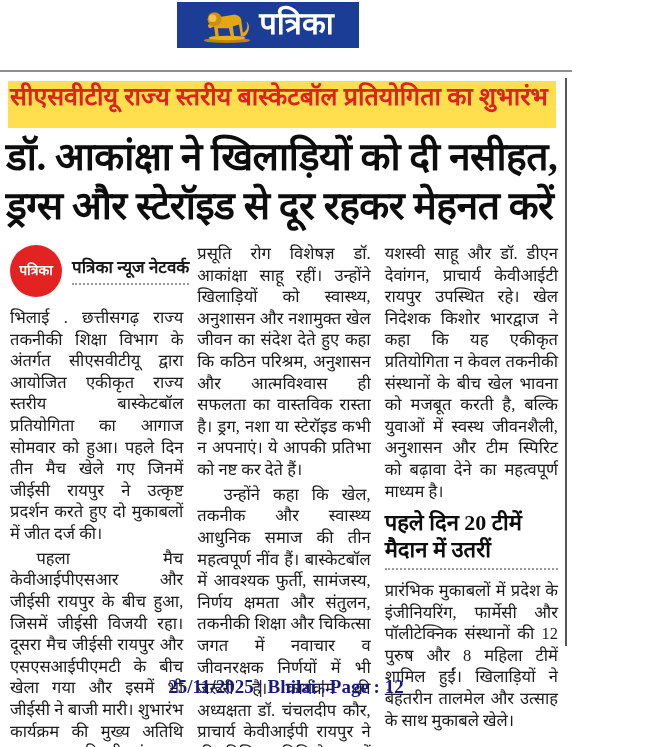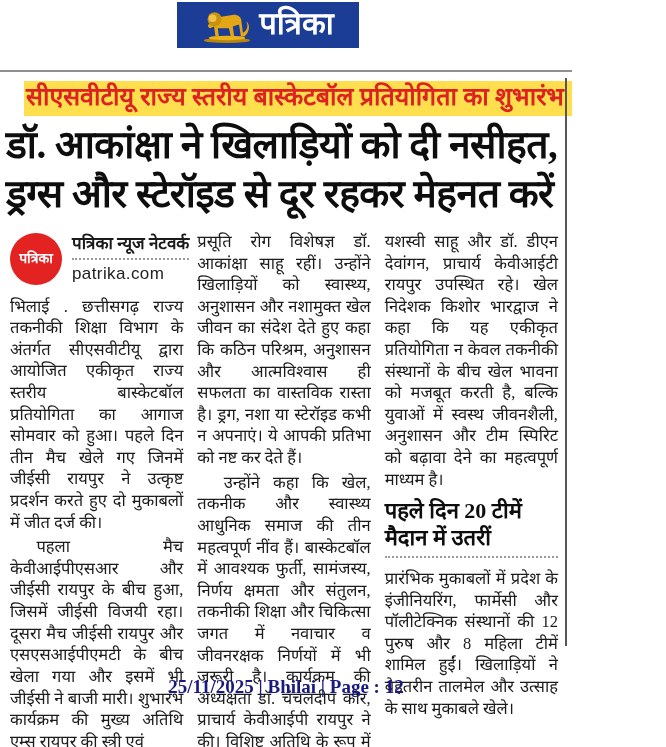--- a/index.html
+++ b/index.html
@@ -27,22 +27,21 @@
   }
   
   .kicker-wrap{margin:9px 0 0 8px;}
   .kicker{
     display:inline-block;
     background:#ffdf4d;
     color:#dd2222;
     font-weight:bold;
     font-size:25px;
     line-height:1.15;
-    padding:2px 8px 4px 2px;
-    margin-left:16px;
+    padding:2px 8px 16px 2px;
   }
   .headline{
     margin:4px 8px 0 6px;
     font-size:39px;
     line-height:1.26;
     font-weight:800;
     color:#0d0d0d;
     letter-spacing:-0.5px;
   }
   
@@ -127,21 +126,20 @@
 
   <div class="cols">
 
     <div class="col">
       <div class="byline">
         <div class="byline-badge">
           <span>पत्रिका</span>
         </div>
         <div class="byline-text">
           <div class="byline-network">पत्रिका न्यूज नेटवर्क</div>
-          <div class="byline-site">patrika.com</div>
         </div>
       </div>
       <p><span class="lead-word">भिलाई</span><span> . छत्तीसगढ़ राज्य तकनीकी शिक्षा विभाग के अंतर्गत सीएसवीटीयू द्वारा आयोजित एकीकृत राज्य स्तरीय बास्केटबॉल प्रतियोगिता का आगाज सोमवार को हुआ। पहले दिन तीन मैच खेले गए जिनमें जीईसी रायपुर ने उत्कृष्ट प्रदर्शन करते हुए दो मुकाबलों में जीत दर्ज की।</span></p>
       <p class="indent">पहला मैच केवीआईपीएसआर और जीईसी रायपुर के बीच हुआ, जिसमें जीईसी विजयी रहा। दूसरा मैच जीईसी रायपुर और एसएसआईपीएमटी के बीच खेला गया और इसमें भी जीईसी ने बाजी मारी। शुभारंभ कार्यक्रम की मुख्य अतिथि एम्स रायपुर की स्त्री एवं</p>
     </div>
 
     <div class="col">
       <p>प्रसूति रोग विशेषज्ञ डॉ. आकांक्षा साहू रहीं। उन्होंने खिलाड़ियों को स्वास्थ्य, अनुशासन और नशामुक्त खेल जीवन का संदेश देते हुए कहा कि कठिन परिश्रम, अनुशासन और आत्मविश्वास ही सफलता का वास्तविक रास्ता है। ड्रग, नशा या स्टेरॉइड कभी न अपनाएं। ये आपकी प्रतिभा को नष्ट कर देते हैं।</p>
       <p class="indent">उन्होंने कहा कि खेल, तकनीक और स्वास्थ्य आधुनिक समाज की तीन महत्वपूर्ण नींव हैं। बास्केटबॉल में आवश्यक फुर्ती, सामंजस्य, निर्णय क्षमता और संतुलन, तकनीकी शिक्षा और चिकित्सा जगत में नवाचार व जीवनरक्षक निर्णयों में भी जरूरी है। कार्यक्रम की अध्यक्षता डॉ. चंचलदीप कौर, प्राचार्य केवीआईपी रायपुर ने की। विशिष्ट अतिथि के रूप में डॉ.</p>
     </div>

